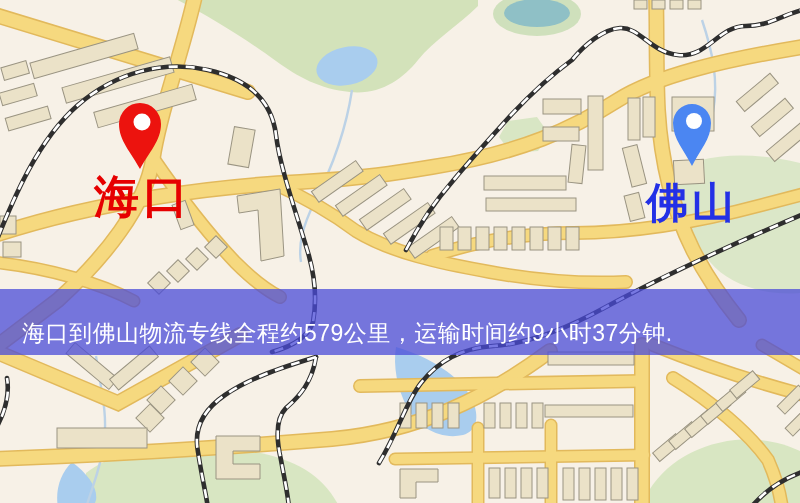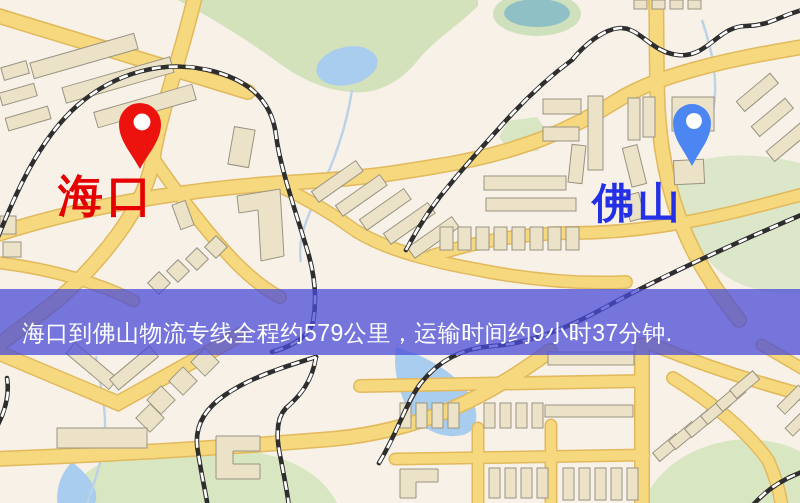--- a/index.html
+++ b/index.html
@@ -5,26 +5,26 @@
   html,body{margin:0;padding:0;background:#ddd;}
   .stage{
     position:relative;width:800px;height:503px;overflow:hidden;
     font-family:"Liberation Sans",sans-serif;background:#f7f1e7;
   }
   .stage svg.map{position:absolute;left:0;top:0;}
   .pin{position:absolute;}
   .pin-origin{left:117px;top:100px;}
   .pin-dest{left:671px;top:101px;}
   .city-label{
-    position:absolute;font-weight:bold;
-    font-family:Liberation Serif, serif;
+    position:absolute;text-align:center;font-weight:bold;
+    font-family:Liberation Sans, sans-serif;
     line-height:1;letter-spacing:4px;white-space:nowrap;
   }
   .label-origin{left:58px;top:174px;width:170px;font-size:45px;color:#e60000;}
-  .label-dest{left:592px;top:182px;width:168px;font-size:42px;color:#2330e6;}
+  .label-dest{left:608px;top:182px;width:168px;font-size:42px;color:#2330e6;}
   .banner{
     position:absolute;left:0;top:289px;width:800px;height:66px;
     background:rgba(74,75,216,0.75);
     display:flex;align-items:center;box-sizing:border-box;padding-left:22px;
   }
   .banner span{color:#ffffff;font-size:23px;letter-spacing:0.5px;margin-top:22px;}
 </style>
 </head>
 <body>
 

